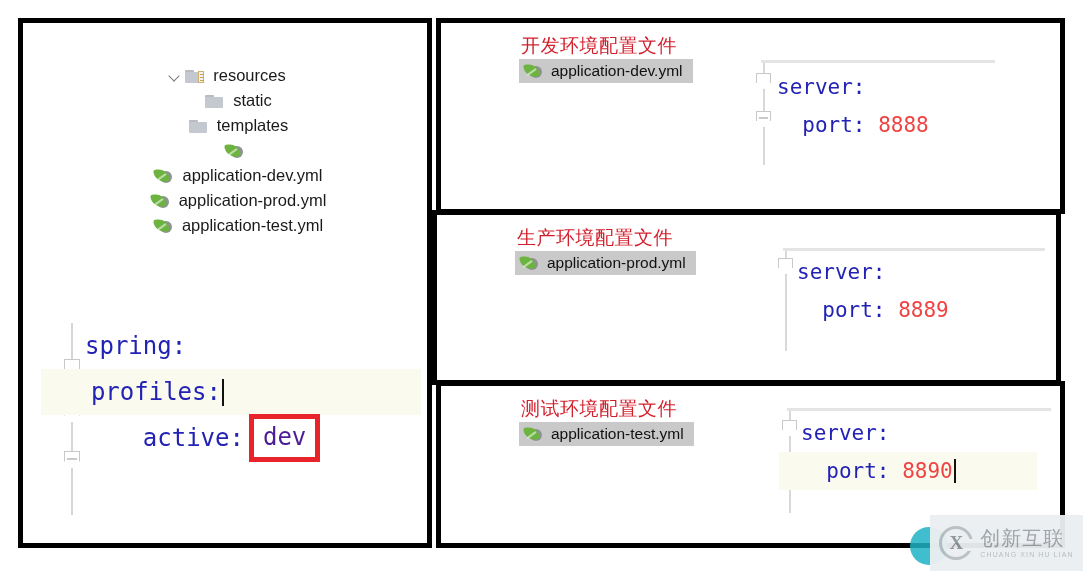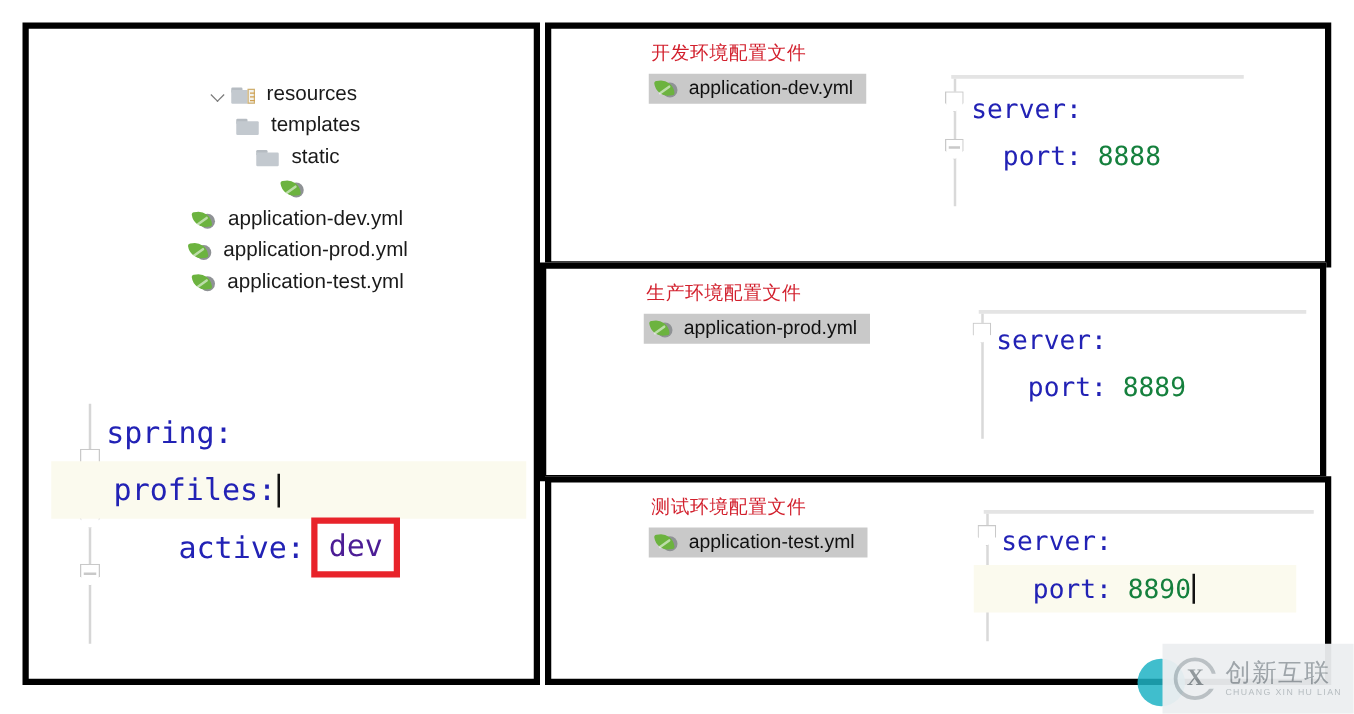--- a/index.html
+++ b/index.html
@@ -92,21 +92,21 @@
   }
   .code-line {
     position: relative;
     height: 46px;
     display: flex; align-items: center;
     font-size: 24px;
     white-space: pre;
   }
   .code-line.hl { background:#fbfaee; }
   .key { color:#2222b5; }
-  .num { color:#15803d; }
+  .num { color:#ef4444; }
   .plain { color:#4c1d95; }
 
   
   .rail {
     position:absolute; left:30px; top:0; width:1.6px; height:100%;
     background:#d6d6d6;
   }
   .rail2 { left:52px; top:92px; height:100px; background:#e2e2e2; width:1.4px; }
   .fold {
     position:absolute; left:23px; width:16px; height:18px;
@@ -142,21 +142,21 @@
     position:absolute; left:14px; top:308px; width:9px; height:8px; background:#ffffff;
   }
 
   
   #panel-dev  { left: 436px; top: 18px;  width: 629px; height: 196px; }
   #panel-prod { left: 432px; top: 210px; width: 629px; height: 175px; }
   #panel-test { left: 436px; top: 381px; width: 629px; height: 167px; }
 
   .cn-title {
     position:absolute; left:80px; top:10px;
-    font-size: 15px; color:#d21f2c; letter-spacing:0.5px;
+    font-size: 19px; color:#d21f2c; letter-spacing:0.5px;
     font-family: Liberation Sans, sans-serif;
     white-space:nowrap;
   }
   .file-chip {
     position:absolute; left:78px; top:36px;
     background:#c9c9c9;
     height: 24px; padding: 0 10px 0 4px;
     display:flex; align-items:center;
     font-size:15.5px; color:#111;
     white-space:nowrap;
@@ -234,26 +234,26 @@
         <span class="ico folder res">
           <span class="badge">
               <i></i>
             </span>
         </span>
         <span class="txt-dark">resources</span>
       </div>
 
       <div class="tree-row indent-1">
         <span class="ico folder"></span>
+        <span class="txt-dark">static</span>
+      </div>
+
+      <div class="tree-row indent-1">
+        <span class="ico folder"></span>
         <span class="txt-dark">templates</span>
-      </div>
-
-      <div class="tree-row indent-1">
-        <span class="ico folder"></span>
-        <span class="txt-dark">static</span>
       </div>
 
       <div class="tree-row indent-1">
         <span class="ico leaf">
             <span class="blob"></span>
             <span class="grn"></span>
           </span>
       </div>
 
 

